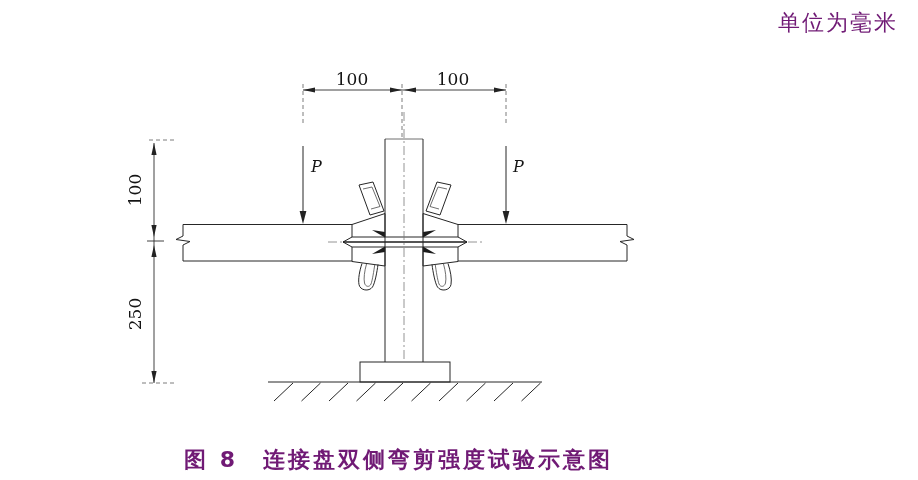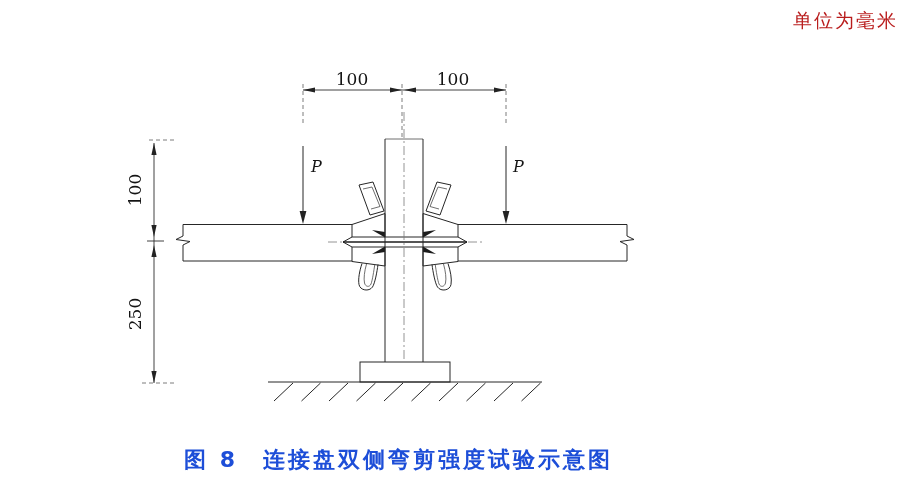--- a/index.html
+++ b/index.html
@@ -7,33 +7,33 @@
     position:relative;
     width:918px;height:480px;
     background:#ffffff;
     overflow:hidden;
     font-family:"DejaVu Sans", sans-serif;
   }
   .unit-note{
     position:absolute;
     top:8px;right:20px;
     font-family:"DejaVu Serif","Liberation Serif",serif;
-    font-size:19px;
+    font-size:22px;
     letter-spacing:2px;
-    color:#b91c1c;
+    color:#701a75;
     white-space:nowrap;
   }
   .figure-caption{
     position:absolute;
     left:184px;top:445px;
     font-family:"DejaVu Sans","Liberation Sans",sans-serif;
     font-weight:bold;
     font-size:22px;
     letter-spacing:3px;
-    color:#1d4ed8;
+    color:#701a75;
     white-space:nowrap;
   }
   svg{position:absolute;left:0;top:0;}
   .ln{stroke:#262626;stroke-width:1;fill:none;}
   .ln-light{stroke:#4a4a4a;stroke-width:0.8;fill:none;}
   .dim{stroke:#2e2e2e;stroke-width:0.9;fill:none;}
   .ext{stroke:#5a5a5a;stroke-width:0.8;fill:none;stroke-dasharray:4 3;}
   .cl{stroke:#7a7a7a;stroke-width:0.8;fill:none;stroke-dasharray:9 3 2 3;}
   .ah{fill:#222222;stroke:none;}
   .whitefill{fill:#ffffff;stroke:#262626;stroke-width:1;}

